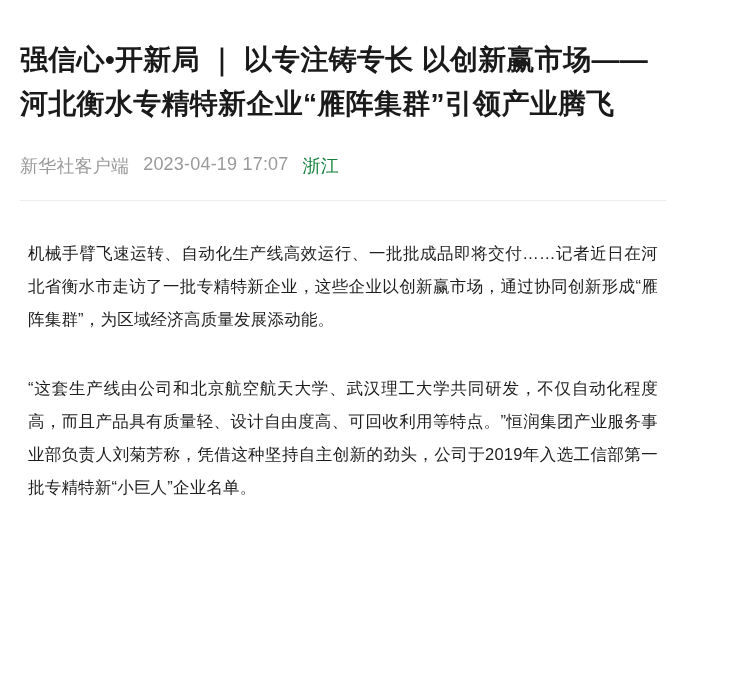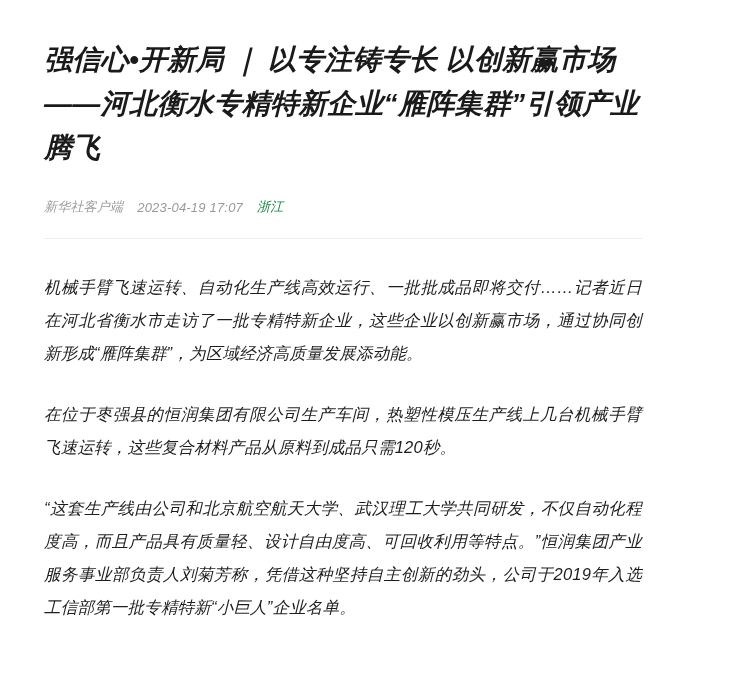--- a/index.html
+++ b/index.html
@@ -11,39 +11,38 @@
     height: 696px;
     background: #ffffff;
     font-family: "Liberation Sans", sans-serif;
     overflow: hidden;
   }
   .page {
     width: 686px;
     height: 696px;
     background: #ffffff;
     box-sizing: border-box;
-    padding: 0 44px;
+    padding: 0 20px;
     position: relative;
-    font-style: italic;
   }
   .article-title {
     margin: 0;
     padding-top: 38px;
     font-size: 28px;
     line-height: 44px;
     font-weight: bold;
     color: #1a1a1a;
     letter-spacing: 0.3px;
   }
   .meta-row {
     margin-top: 28px;
     display: flex;
-    align-items: center;
+    align-items: flex-start;
     gap: 14px;
-    font-size: 13px;
+    font-size: 18px;
     color: #9a9a9a;
     letter-spacing: 0.2px;
   }
   .meta-source {
     color: #9a9a9a;
   }
   .meta-date {
     color: #9a9a9a;
   }
   .meta-region {
@@ -52,21 +51,21 @@
   .divider {
     margin-top: 22px;
     height: 1px;
     background: #ededed;
     width: 100%;
   }
   .body-text {
     margin-top: 4px;
   }
   .body-text p {
-    margin: 0;
+    margin: 8px;
     padding-top: 28px;
     font-size: 16.5px;
     line-height: 33px;
     color: #1d1d1d;
     text-align: justify;
     letter-spacing: 0.2px;
   }
 </style>
 </head>
 <body>
@@ -78,17 +77,16 @@
   <div class="meta-row">
     <span class="meta-source">新华社客户端</span>
     <span class="meta-date">2023-04-19 17:07</span>
     <span class="meta-region">浙江</span>
   </div>
 
   <div class="divider"></div>
 
   <div class="body-text">
     <p>机械手臂飞速运转、自动化生产线高效运行、一批批成品即将交付……记者近日在河北省衡水市走访了一批专精特新企业，这些企业以创新赢市场，通过协同创新形成“雁阵集群”，为区域经济高质量发展添动能。</p>
-    <p>在位于枣强县的恒润集团有限公司生产车间，热塑性模压生产线上几台机械手臂飞速运转，这些复合材料产品从原料到成品只需120秒。</p>
     <p>“这套生产线由公司和北京航空航天大学、武汉理工大学共同研发，不仅自动化程度高，而且产品具有质量轻、设计自由度高、可回收利用等特点。”恒润集团产业服务事业部负责人刘菊芳称，凭借这种坚持自主创新的劲头，公司于2019年入选工信部第一批专精特新“小巨人”企业名单。</p>
   </div>
 
 </div>
 
 </body></html>

